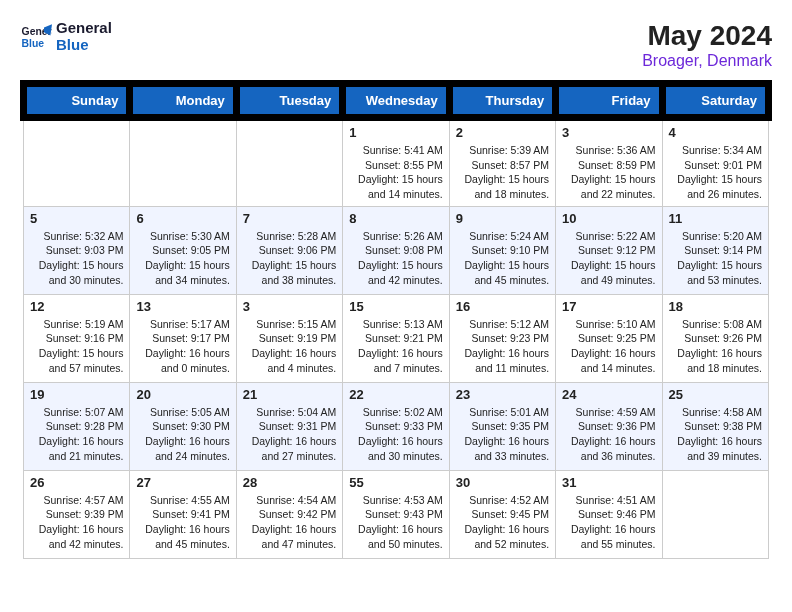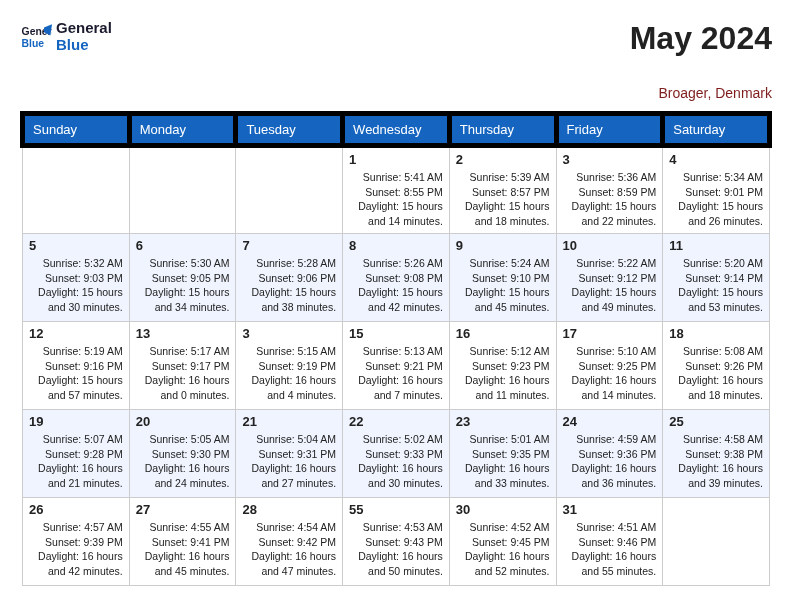--- a/index.html
+++ b/index.html
@@ -22,42 +22,41 @@
       gap: 4px;
     }
     .logo-icon {
       width: 32px;
       height: 32px;
     }
     .title-block {
       text-align: right;
     }
     .title-block .month-year {
-      font-size: 32px;
+      font-size: 28px;
       font-weight: bold;
       color: #222;
     }
     .title-block .location {
-      font-size: 14px;
-      color: #7f1d1d;
-      margin-top: 28px;
+      font-size: 16px;
+      color: #6d28d9;
     }
     table {
       width: 100%;
       border-collapse: collapse;
       table-layout: fixed;
     }
     thead th {
       background-color: #1565c0;
       color: #fff;
-      text-align: left;
+      text-align: right;
       padding: 6px 8px;
       font-size: 13px;
-      font-weight: normal;
-      border: 5px solid #000000;
+      font-weight: bold;
+      border: 7px solid #000000;
     }
     tbody td {
       vertical-align: top;
       border: 1px solid #ccc;
       padding: 4px 6px;
       font-size: 11px;
       color: #222;
       min-height: 80px;
       height: 88px;
     }

